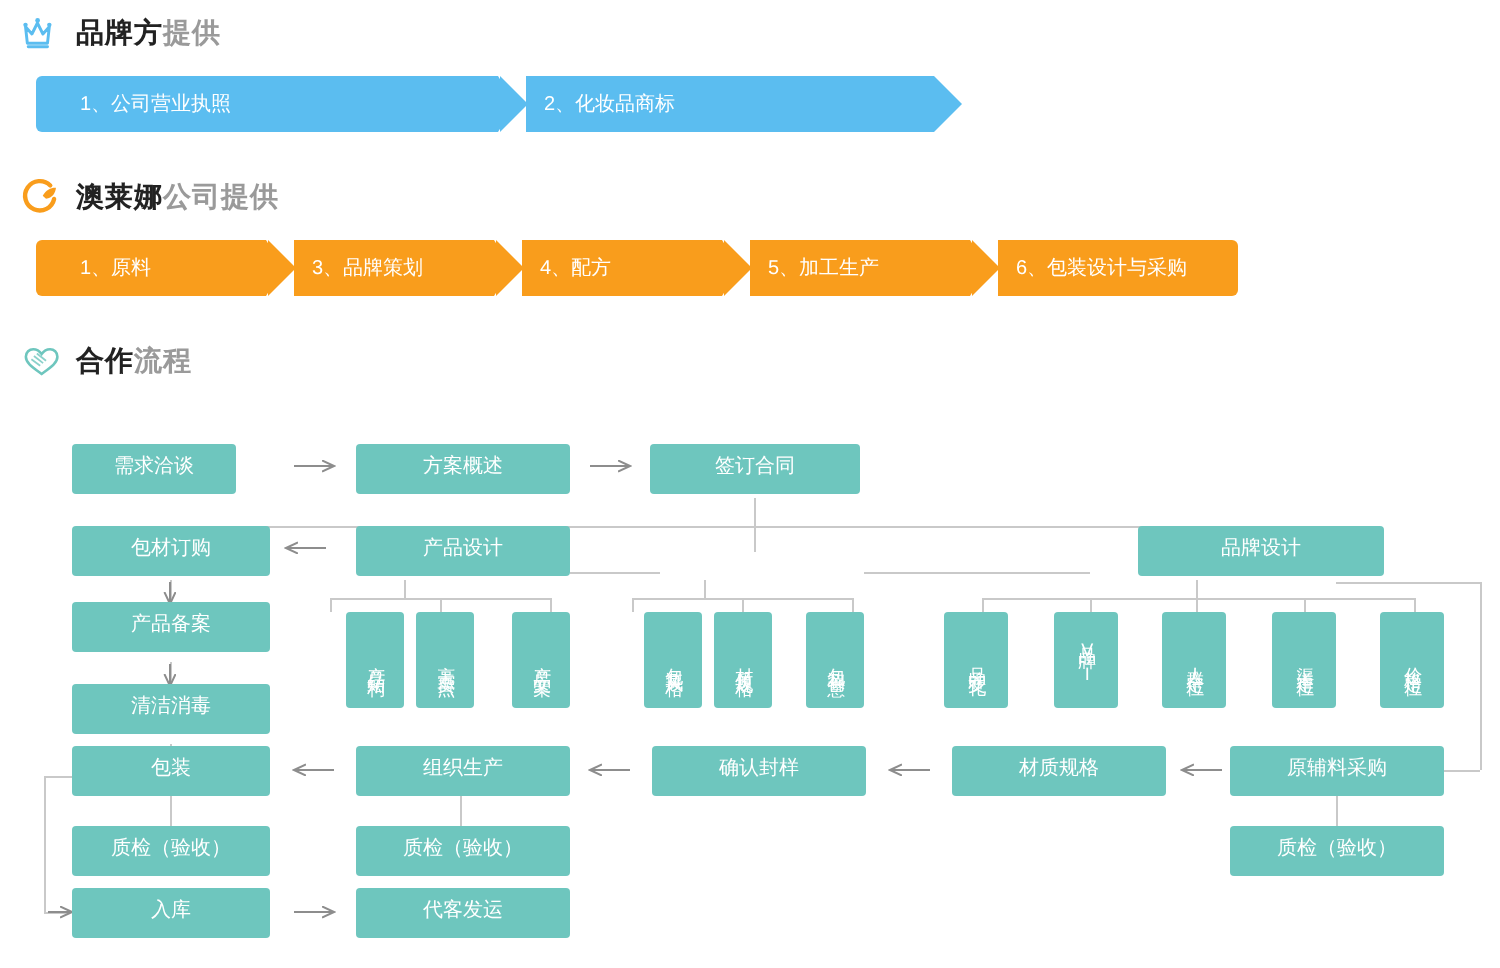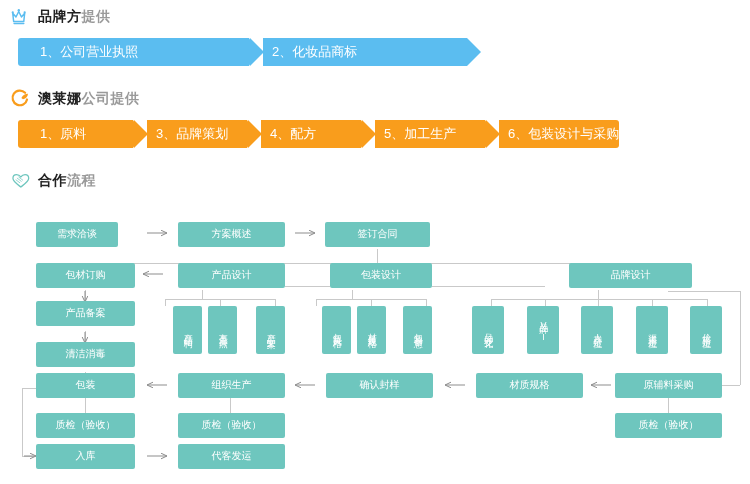--- a/index.html
+++ b/index.html
@@ -13,21 +13,21 @@
   
   .sec-head{position:absolute;display:flex;align-items:center;gap:6px;}
   .sec-icon{width:22px;height:22px;flex:0 0 22px;position:relative;}
   .sec-title{font-size:14px;font-weight:bold;color:#222;letter-spacing:.5px;white-space:nowrap;}
   .sec-title .dim{color:#9a9a9a;font-weight:bold;}
 
   
   .ribbon-row{position:absolute;display:flex;height:28px;}
   .chev{
     position:relative;height:28px;display:flex;align-items:center;
-    color:#ffffff;font-size:13px;white-space:nowrap;box-sizing:border-box;
+    color:#ffffff;font-size:10px;white-space:nowrap;box-sizing:border-box;
   }
   .chev span{display:block;padding-left:22px;}
   .chev.blue{background:#5bbdf0;}
   .chev.orange{background:#f99d1c;}
   .chev.first{border-radius:3px 0 0 3px;}
   .chev.last{border-radius:0 3px 3px 0;}
   
   .chev .notch{
     position:absolute;left:-1px;top:0;width:14px;height:28px;
     background:#ffffff;
@@ -215,21 +215,20 @@
 
       <line x1="147" y1="251" x2="167" y2="251" stroke="#8d8d8d" stroke-width="1" marker-end="url(#ah)"></line>
     </svg>
 
     <div class="node" style="left:36px;top:17px;width:82px;height:25px;">需求洽谈</div>
     <div class="node" style="left:178px;top:17px;width:107px;height:25px;">方案概述</div>
     <div class="node" style="left:325px;top:17px;width:105px;height:25px;">签订合同</div>
 
     <div class="node" style="left:36px;top:58px;width:99px;height:25px;">包材订购</div>
     <div class="node" style="left:178px;top:58px;width:107px;height:25px;">产品设计</div>
-    <div class="node" style="left:330px;top:58px;width:102px;height:25px;">包装设计</div>
     <div class="node" style="left:545px;top:58px;width:123px;height:25px;margin-left:24px;">品牌设计</div>
 
     <div class="node vert" style="left:173px;top:101px;width:29px;height:48px;">产品结构</div>
     <div class="node vert" style="left:208px;top:101px;width:29px;height:48px;">亮点卖点</div>
     <div class="node vert" style="left:256px;top:101px;width:29px;height:48px;">产品文案</div>
 
     <div class="node vert" style="left:322px;top:101px;width:29px;height:48px;">包装风格</div>
     <div class="node vert" style="left:357px;top:101px;width:29px;height:48px;">材质规格</div>
     <div class="node vert" style="left:403px;top:101px;width:29px;height:48px;">包装创意</div>
 

